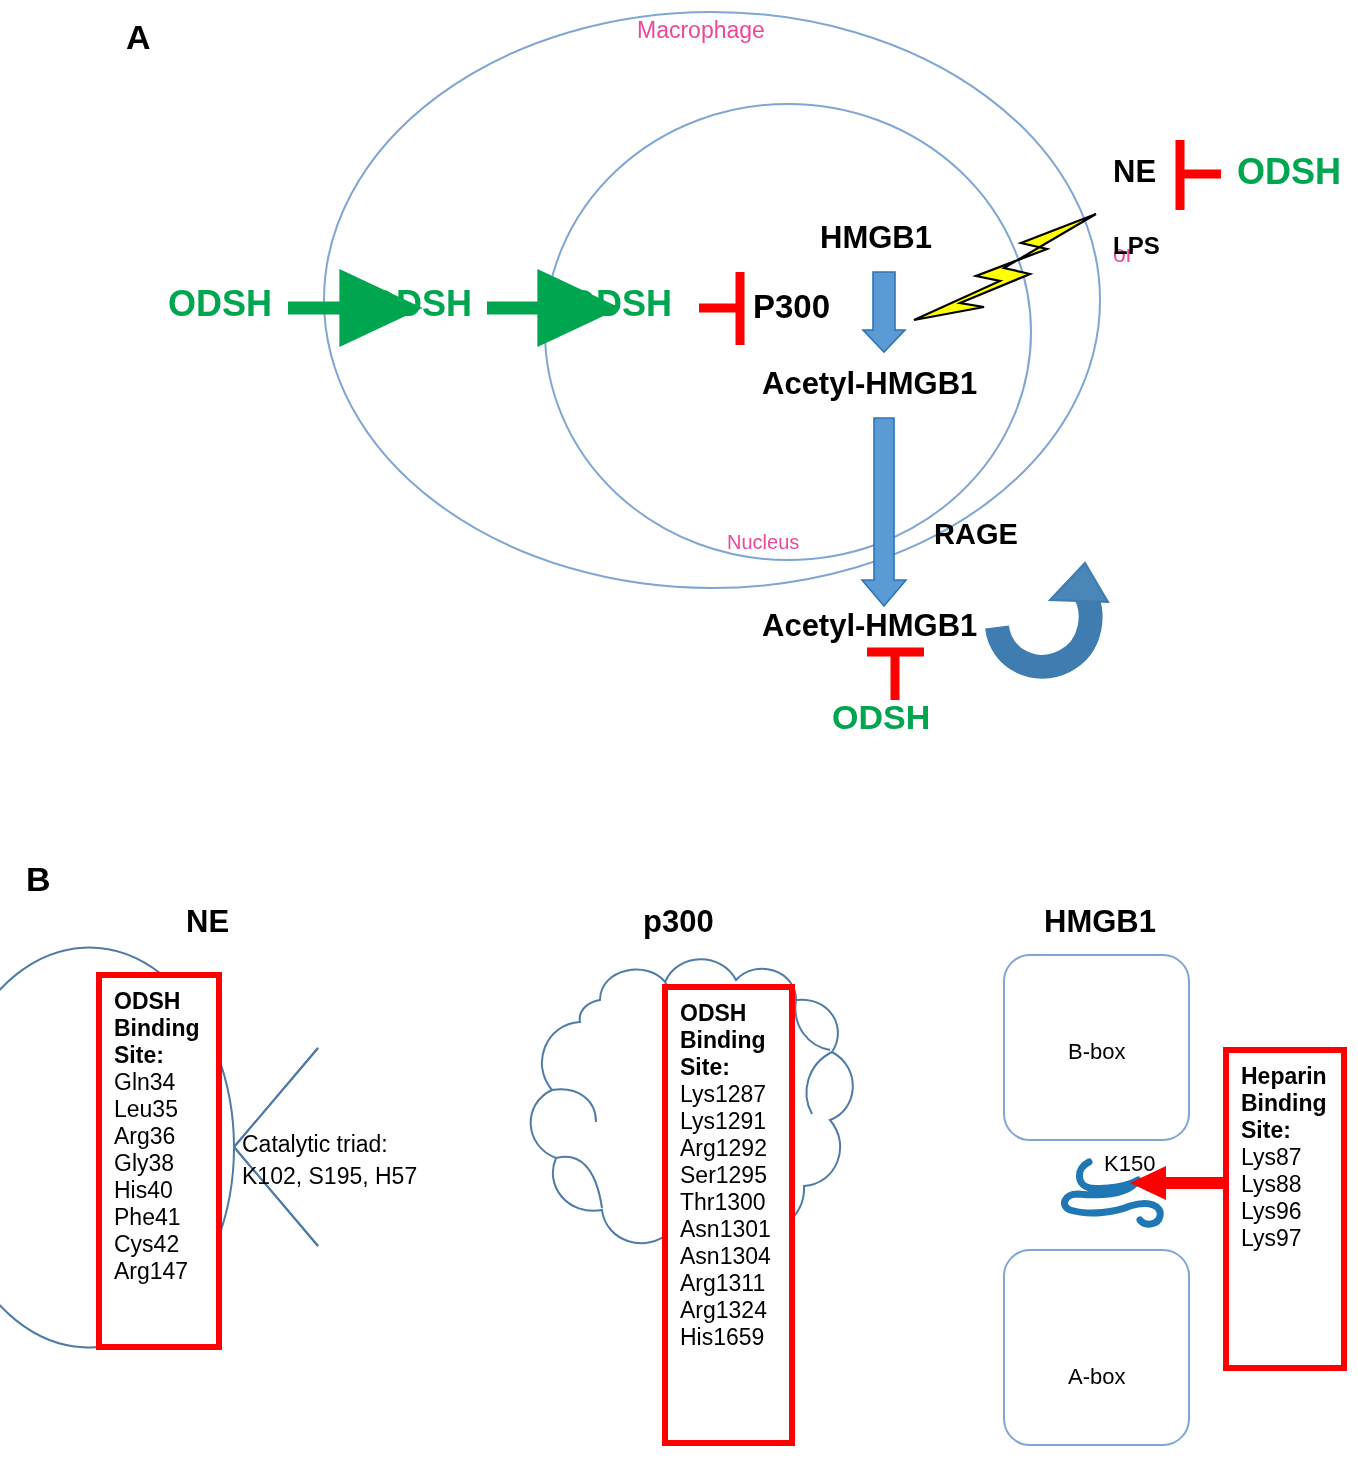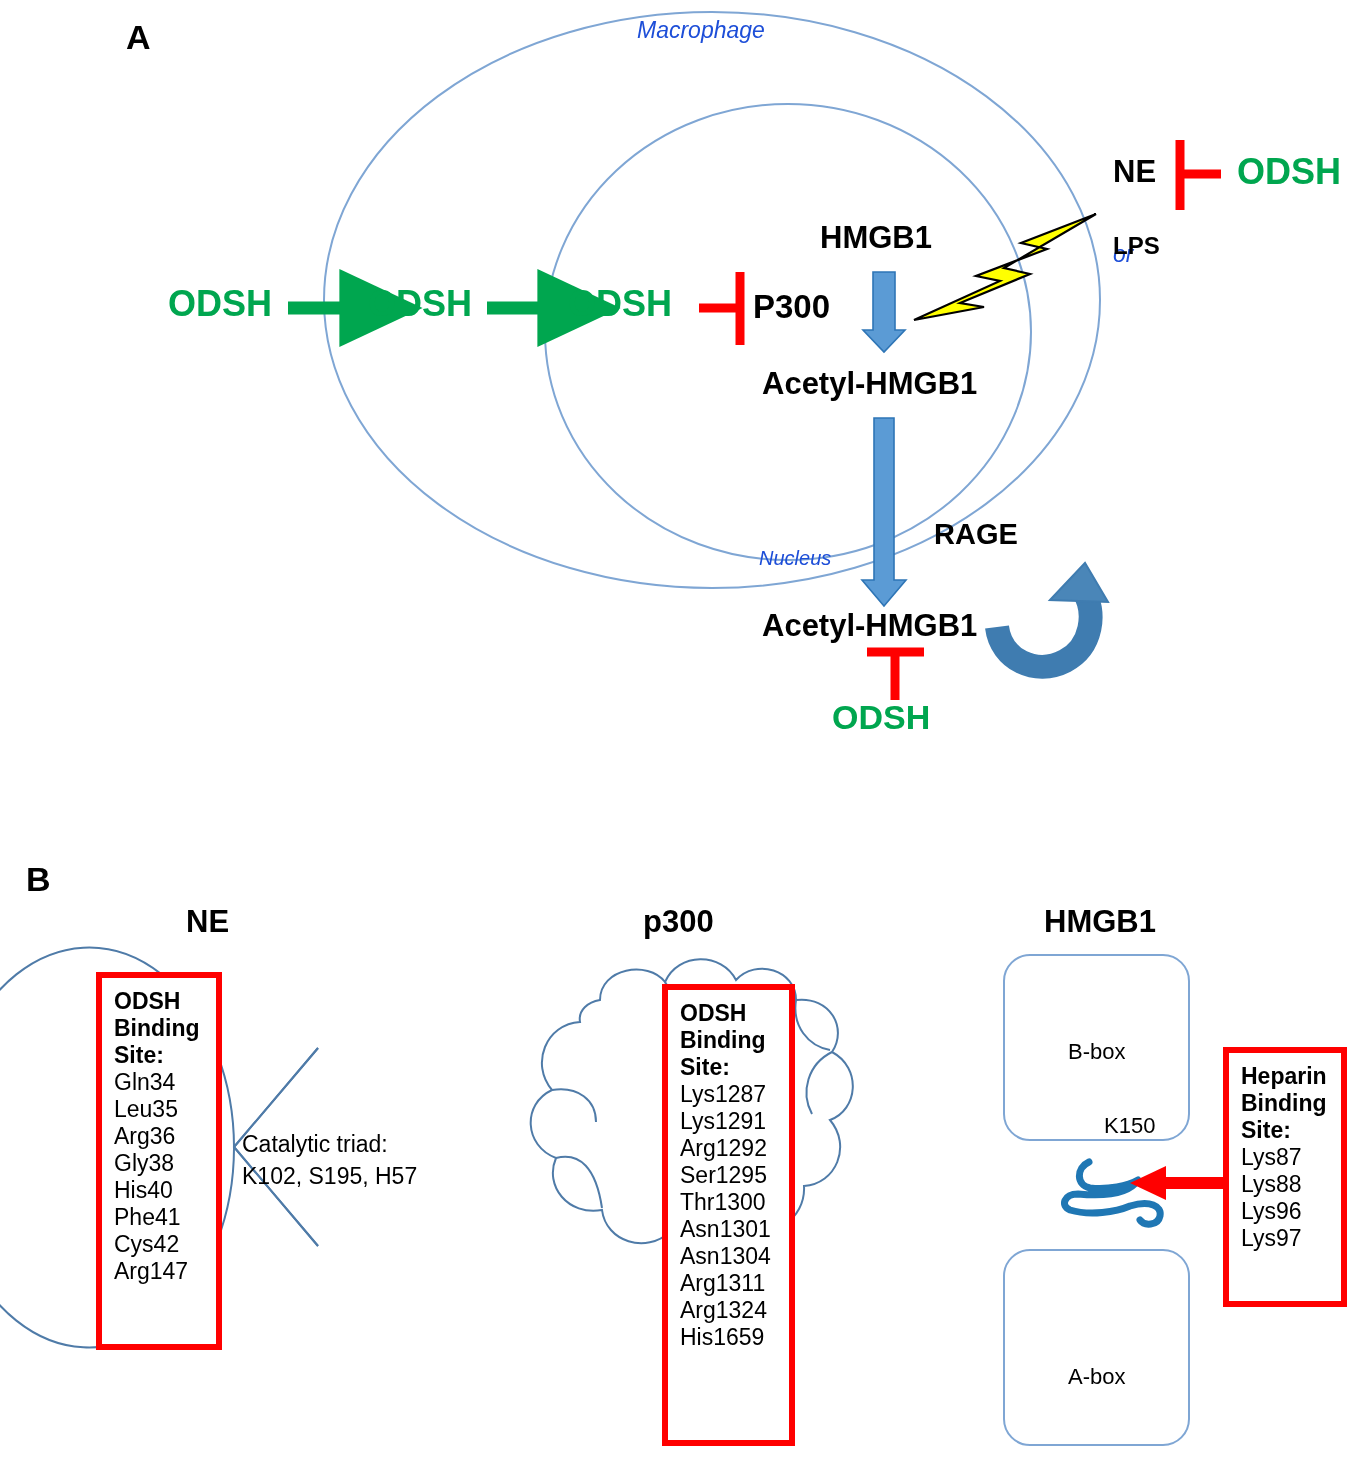--- a/index.html
+++ b/index.html
@@ -10,21 +10,21 @@
     color:#000;
   }
   .fig{position:absolute;left:0;top:0;width:1358px;height:1468px;}
   svg.layer{position:absolute;left:0;top:0;width:1358px;height:1468px;overflow:visible;}
 
   .lbl{position:absolute;white-space:nowrap;line-height:1.05;}
   .panel-letter{font-weight:bold;font-size:34px;color:#000;}
 
   .bold-black{font-weight:bold;color:#000;}
   .odsh{font-weight:bold;color:#00a64f;}
-  .plain{font-weight:normal;color:#1d4ed8;font-style:italic;}
+  .plain{font-weight:normal;color:#ec4899;}
 
   
   .t-macrophage{font-size:23px;font-weight:normal;}
   .t-nucleus{font-size:20px;font-weight:normal;}
   .t-odsh-a{font-size:36px;}
   .t-p300{font-size:33px;}
   .t-hmgb1{font-size:31px;}
   .t-acetyl{font-size:31px;}
   .t-ne{font-size:31px;}
   .t-or{font-size:23px;font-weight:normal;margin-top:40px;}
@@ -32,21 +32,21 @@
   .t-odsh-ne{font-size:36px;}
   .t-rage{font-size:29px;}
   .t-odsh-bot{font-size:34px;}
 
   
   .t-protein-title{font-size:31px;font-weight:bold;}
   .t-box-hdr{font-size:23px;font-weight:bold;}
   .t-box-item{font-size:23px;font-weight:normal;}
   .t-triad{font-size:23px;font-weight:normal;}
   .t-boxlabel{font-size:22px;font-weight:normal;}
-  .t-k150{font-size:22px;font-weight:normal;}
+  .t-k150{font-size:22px;font-weight:normal;margin-top:38px;}
 
   .redbox{
     position:absolute;border:6px solid #ff0000;background:#ffffff;
     box-sizing:border-box;
   }
   .redbox .inner{padding:10px 8px 6px 12px;}
   .redbox .line{display:block;}
 </style>
 </head>
 <body>
@@ -159,21 +159,21 @@
     <g>
       <line x1="1225" y1="1183" x2="1165" y2="1183" stroke="#ff0000" stroke-width="12"></line>
       <path d="M1130,1183 L1166,1166 L1166,1200 Z" fill="#ff0000"></path>
     </g>
   </svg>
 
   <div class="lbl panel-letter" style="left:126px;top:20px;">A</div>
 
   <div class="lbl t-macrophage plain" style="left:637px;top:18px;">Macrophage</div>
 
-  <div class="lbl t-nucleus plain" style="left:727px;top:548px;margin-left:32px;">Nucleus</div>
+  <div class="lbl t-nucleus plain" style="left:727px;top:532px;">Nucleus</div>
 
   <div class="lbl t-odsh-a odsh" style="left:168px;top:285px;">ODSH</div>
 
   <div class="lbl t-odsh-a odsh" style="left:368px;top:285px;">ODSH</div>
 
   <div class="lbl t-odsh-a odsh" style="left:568px;top:285px;">ODSH</div>
 
   <div class="lbl t-p300 bold-black" style="left:753px;top:290px;">P300</div>
 
   <div class="lbl t-hmgb1 bold-black" style="left:820px;top:222px;">HMGB1</div>
@@ -238,21 +238,21 @@
   </div>
 
   <div class="lbl t-protein-title" style="left:1044px;top:906px;">HMGB1</div>
 
   <div class="lbl t-boxlabel" style="left:1068px;top:1040px;">B-box</div>
 
   <div class="lbl t-boxlabel" style="left:1068px;top:1365px;">A-box</div>
 
   <div class="lbl t-k150" style="left:1104px;top:1114px;">K150</div>
 
-  <div class="redbox" style="left:1223px;top:1047px;width:124px;height:260px;">
+  <div class="redbox" style="left:1223px;top:1047px;width:124px;height:324px;">
     <div class="inner">
       <span class="line t-box-hdr">Heparin</span>
       <span class="line t-box-hdr">Binding</span>
       <span class="line t-box-hdr">Site:</span>
       <span class="line t-box-item">Lys87</span>
       <span class="line t-box-item">Lys88</span>
       <span class="line t-box-item">Lys96</span>
       <span class="line t-box-item">Lys97</span>
     </div>
   </div>

